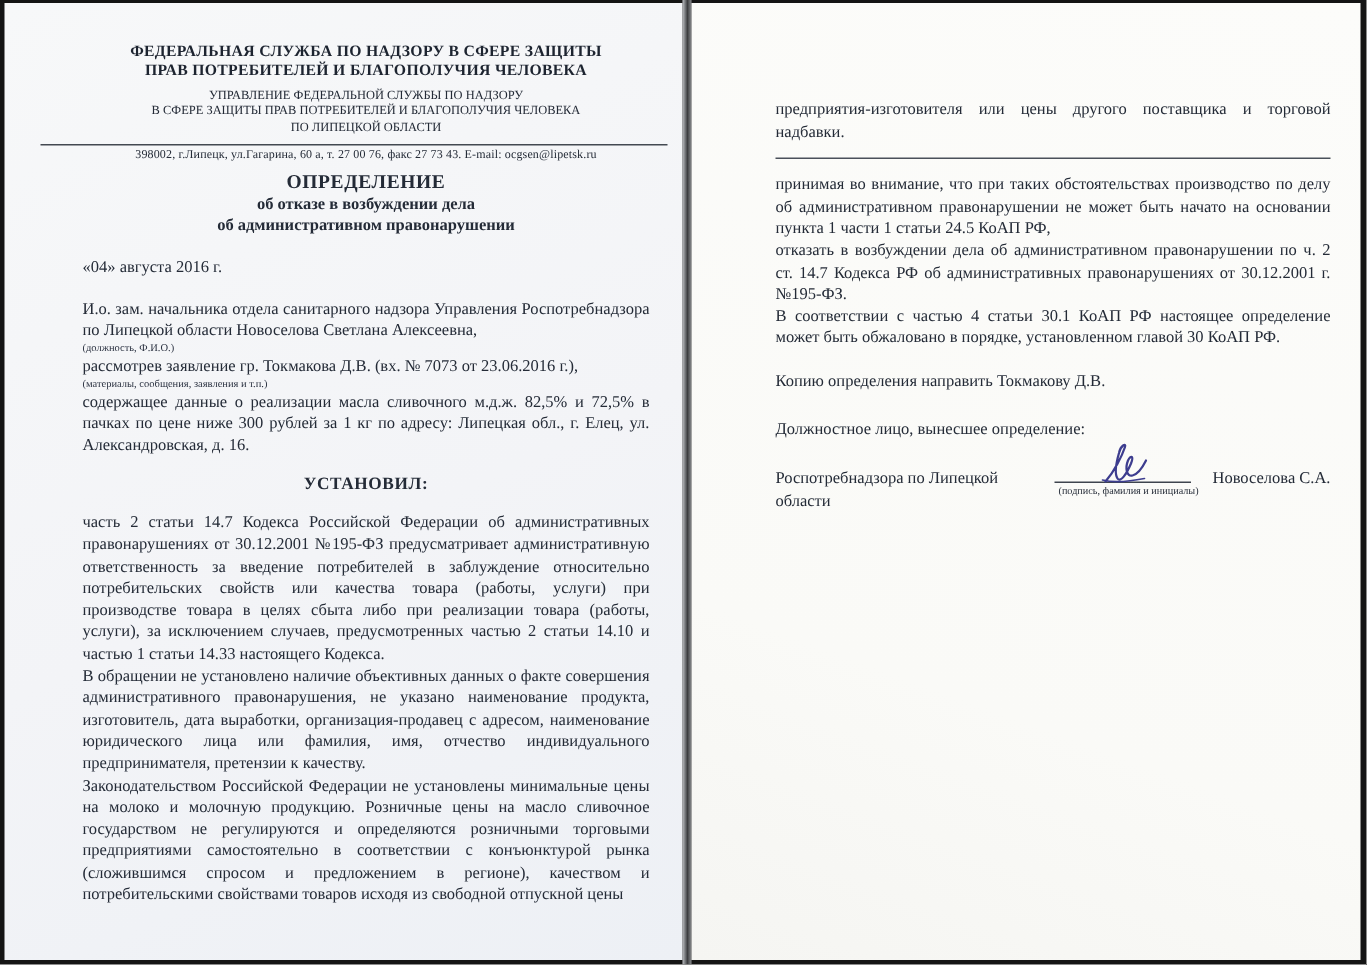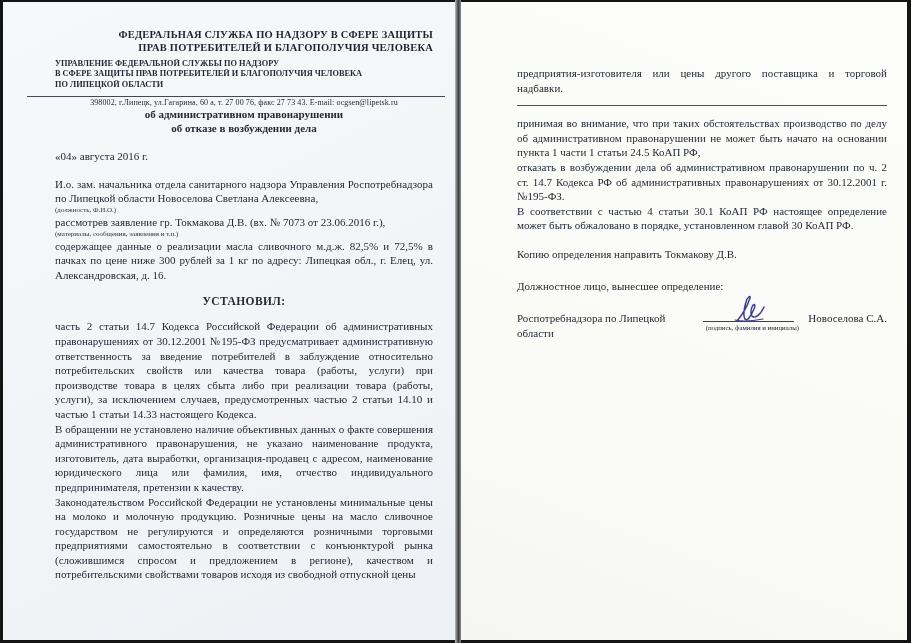--- a/index.html
+++ b/index.html
@@ -24,22 +24,22 @@
     left: 461px; width: 446px;
     background: linear-gradient(200deg, #fcfcfa 0%, #fafaf7 70%, #f5f5f2 100%);
     padding: 64px 20px 0 56px;
   }
   .gutter {
     position: absolute; top: 0; left: 455px; width: 6px; height: 643px;
     background: linear-gradient(90deg, #bdbfc2 0%, #6b6d70 35%, #3c3d3f 55%, #8a8c8f 100%);
   }
 
   
-  .lh-agency { text-align: right; font-weight: bold; font-size: 10.5px; line-height: 13px; letter-spacing: .2px; color: #1d2430; }
-  .lh-dept   { font-weight: bold; font-size: 8.3px; line-height: 10.4px; margin-top: 5px; color: #232a36; }
+  .lh-agency { text-align: center; font-weight: bold; font-size: 10.5px; line-height: 13px; letter-spacing: .2px; color: #1d2430; }
+  .lh-dept   { text-align: center; font-weight: normal; font-size: 8.3px; line-height: 10.4px; margin-top: 5px; color: #232a36; }
   .lh-rule   { border: none; border-top: 1.2px solid #434951; margin: 6px -12px 0 -28px; }
   .lh-address{ text-align: center; font-size: 8px; margin-top: 1px; letter-spacing: .1px; }
 
   .doc-title { text-align: center; font-weight: bold; font-size: 13px; margin-top: 6px; letter-spacing: .4px; }
   .doc-sub   { text-align: center; font-weight: bold; font-size: 11px; line-height: 14px; }
 
   p { margin: 0; font-size: 11px; line-height: 14.6px; text-align: justify; text-align-last: left; }
   .date-line { margin-top: 14px; text-align: center; }
   .officer   { margin-top: 13px; }
   .note      { font-size: 7px; line-height: 9px; margin: 0; color: #2a3140; }
@@ -67,22 +67,23 @@
     <div>
       <div class="lh-agency">ФЕДЕРАЛЬНАЯ СЛУЖБА ПО НАДЗОРУ В СФЕРЕ ЗАЩИТЫ</div>
       <div class="lh-agency">ПРАВ ПОТРЕБИТЕЛЕЙ И БЛАГОПОЛУЧИЯ ЧЕЛОВЕКА</div>
       <div class="lh-dept">УПРАВЛЕНИЕ ФЕДЕРАЛЬНОЙ СЛУЖБЫ ПО НАДЗОРУ</div>
       <div class="lh-dept" style="margin-top:0">В СФЕРЕ ЗАЩИТЫ ПРАВ ПОТРЕБИТЕЛЕЙ И БЛАГОПОЛУЧИЯ ЧЕЛОВЕКА</div>
       <div class="lh-dept" style="margin-top:0">ПО ЛИПЕЦКОЙ ОБЛАСТИ</div>
       <hr class="lh-rule">
       <div class="lh-address">398002, г.Липецк, ул.Гагарина, 60 а, т. 27 00 76, факс 27 73 43. E-mail: ocgsen@lipetsk.ru</div>
     </div>
 
+    <div class="doc-title">ОПРЕДЕЛЕНИЕ</div>
+    <div class="doc-sub">об отказе в возбуждении дела</div>
     <div class="doc-sub">об административном правонарушении</div>
-    <div class="doc-sub">об отказе в возбуждении дела</div>
 
     <p class="date-line">«04» августа 2016 г.</p>
 
     <p class="officer">И.о. зам. начальника отдела санитарного надзора Управления Роспотребнадзора по Липецкой области Новоселова Светлана Алексеевна,</p>
     <p class="note">(должность, Ф.И.О.)</p>
 
     <p>рассмотрев заявление гр. Токмакова Д.В. (вх. № 7073 от 23.06.2016 г.),</p>
     <p class="note">(материалы, сообщения, заявления и т.п.)</p>
 
     <p>содержащее данные о реализации масла сливочного м.д.ж. 82,5% и 72,5% в пачках по цене ниже 300 рублей за 1 кг по адресу: Липецкая обл., г. Елец, ул. Александровская, д. 16.</p>

